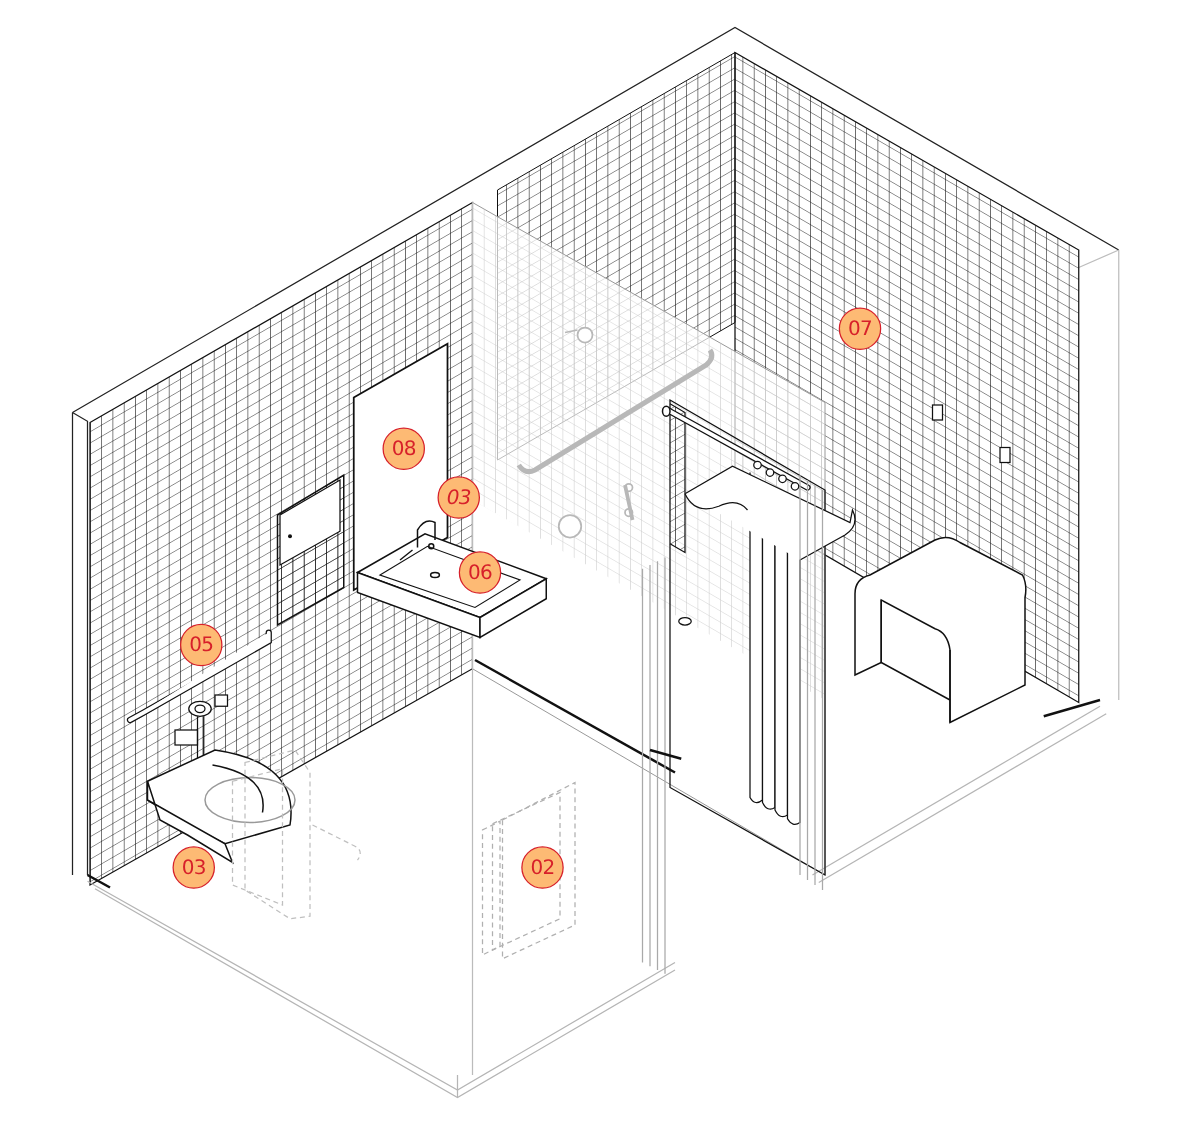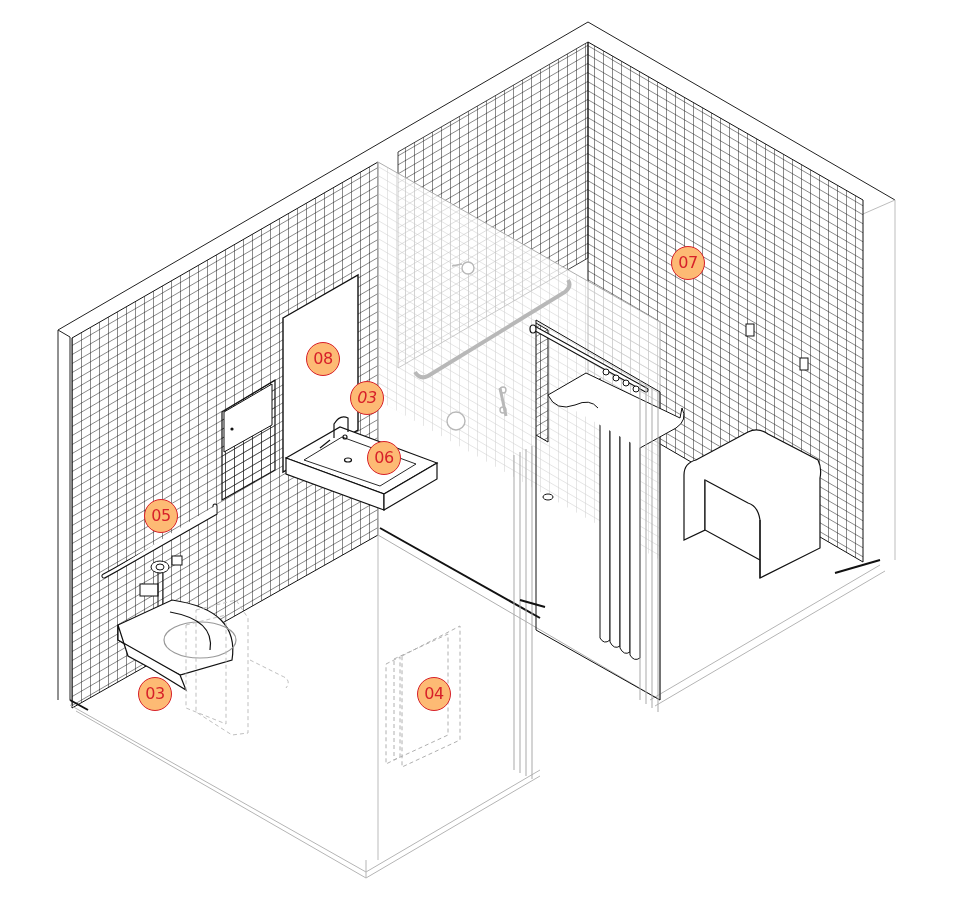--- a/index.html
+++ b/index.html
@@ -166,17 +166,17 @@
 
   <g stroke="#111" stroke-width="1" fill="#fff">
     <rect x="746" y="324" width="8" height="12"></rect>
     <rect x="800" y="358" width="8" height="12"></rect>
   </g>
 </svg>
 
 <div class="callout" style="left:384px;top:458px;">06</div>
 <div class="callout" style="left:155px;top:694px;">03</div>
 <div class="callout" style="left:367px;top:398px;font-style:italic;">03</div>
-<div class="callout" style="left:434px;top:694px;">04</div>
+<div class="callout" style="left:434px;top:694px;">02</div>
 <div class="callout" style="left:161px;top:516px;">05</div>
 <div class="callout" style="left:323px;top:359px;">08</div>
 <div class="callout" style="left:688px;top:263px;">07</div>
 </div>
 
 </body></html>

